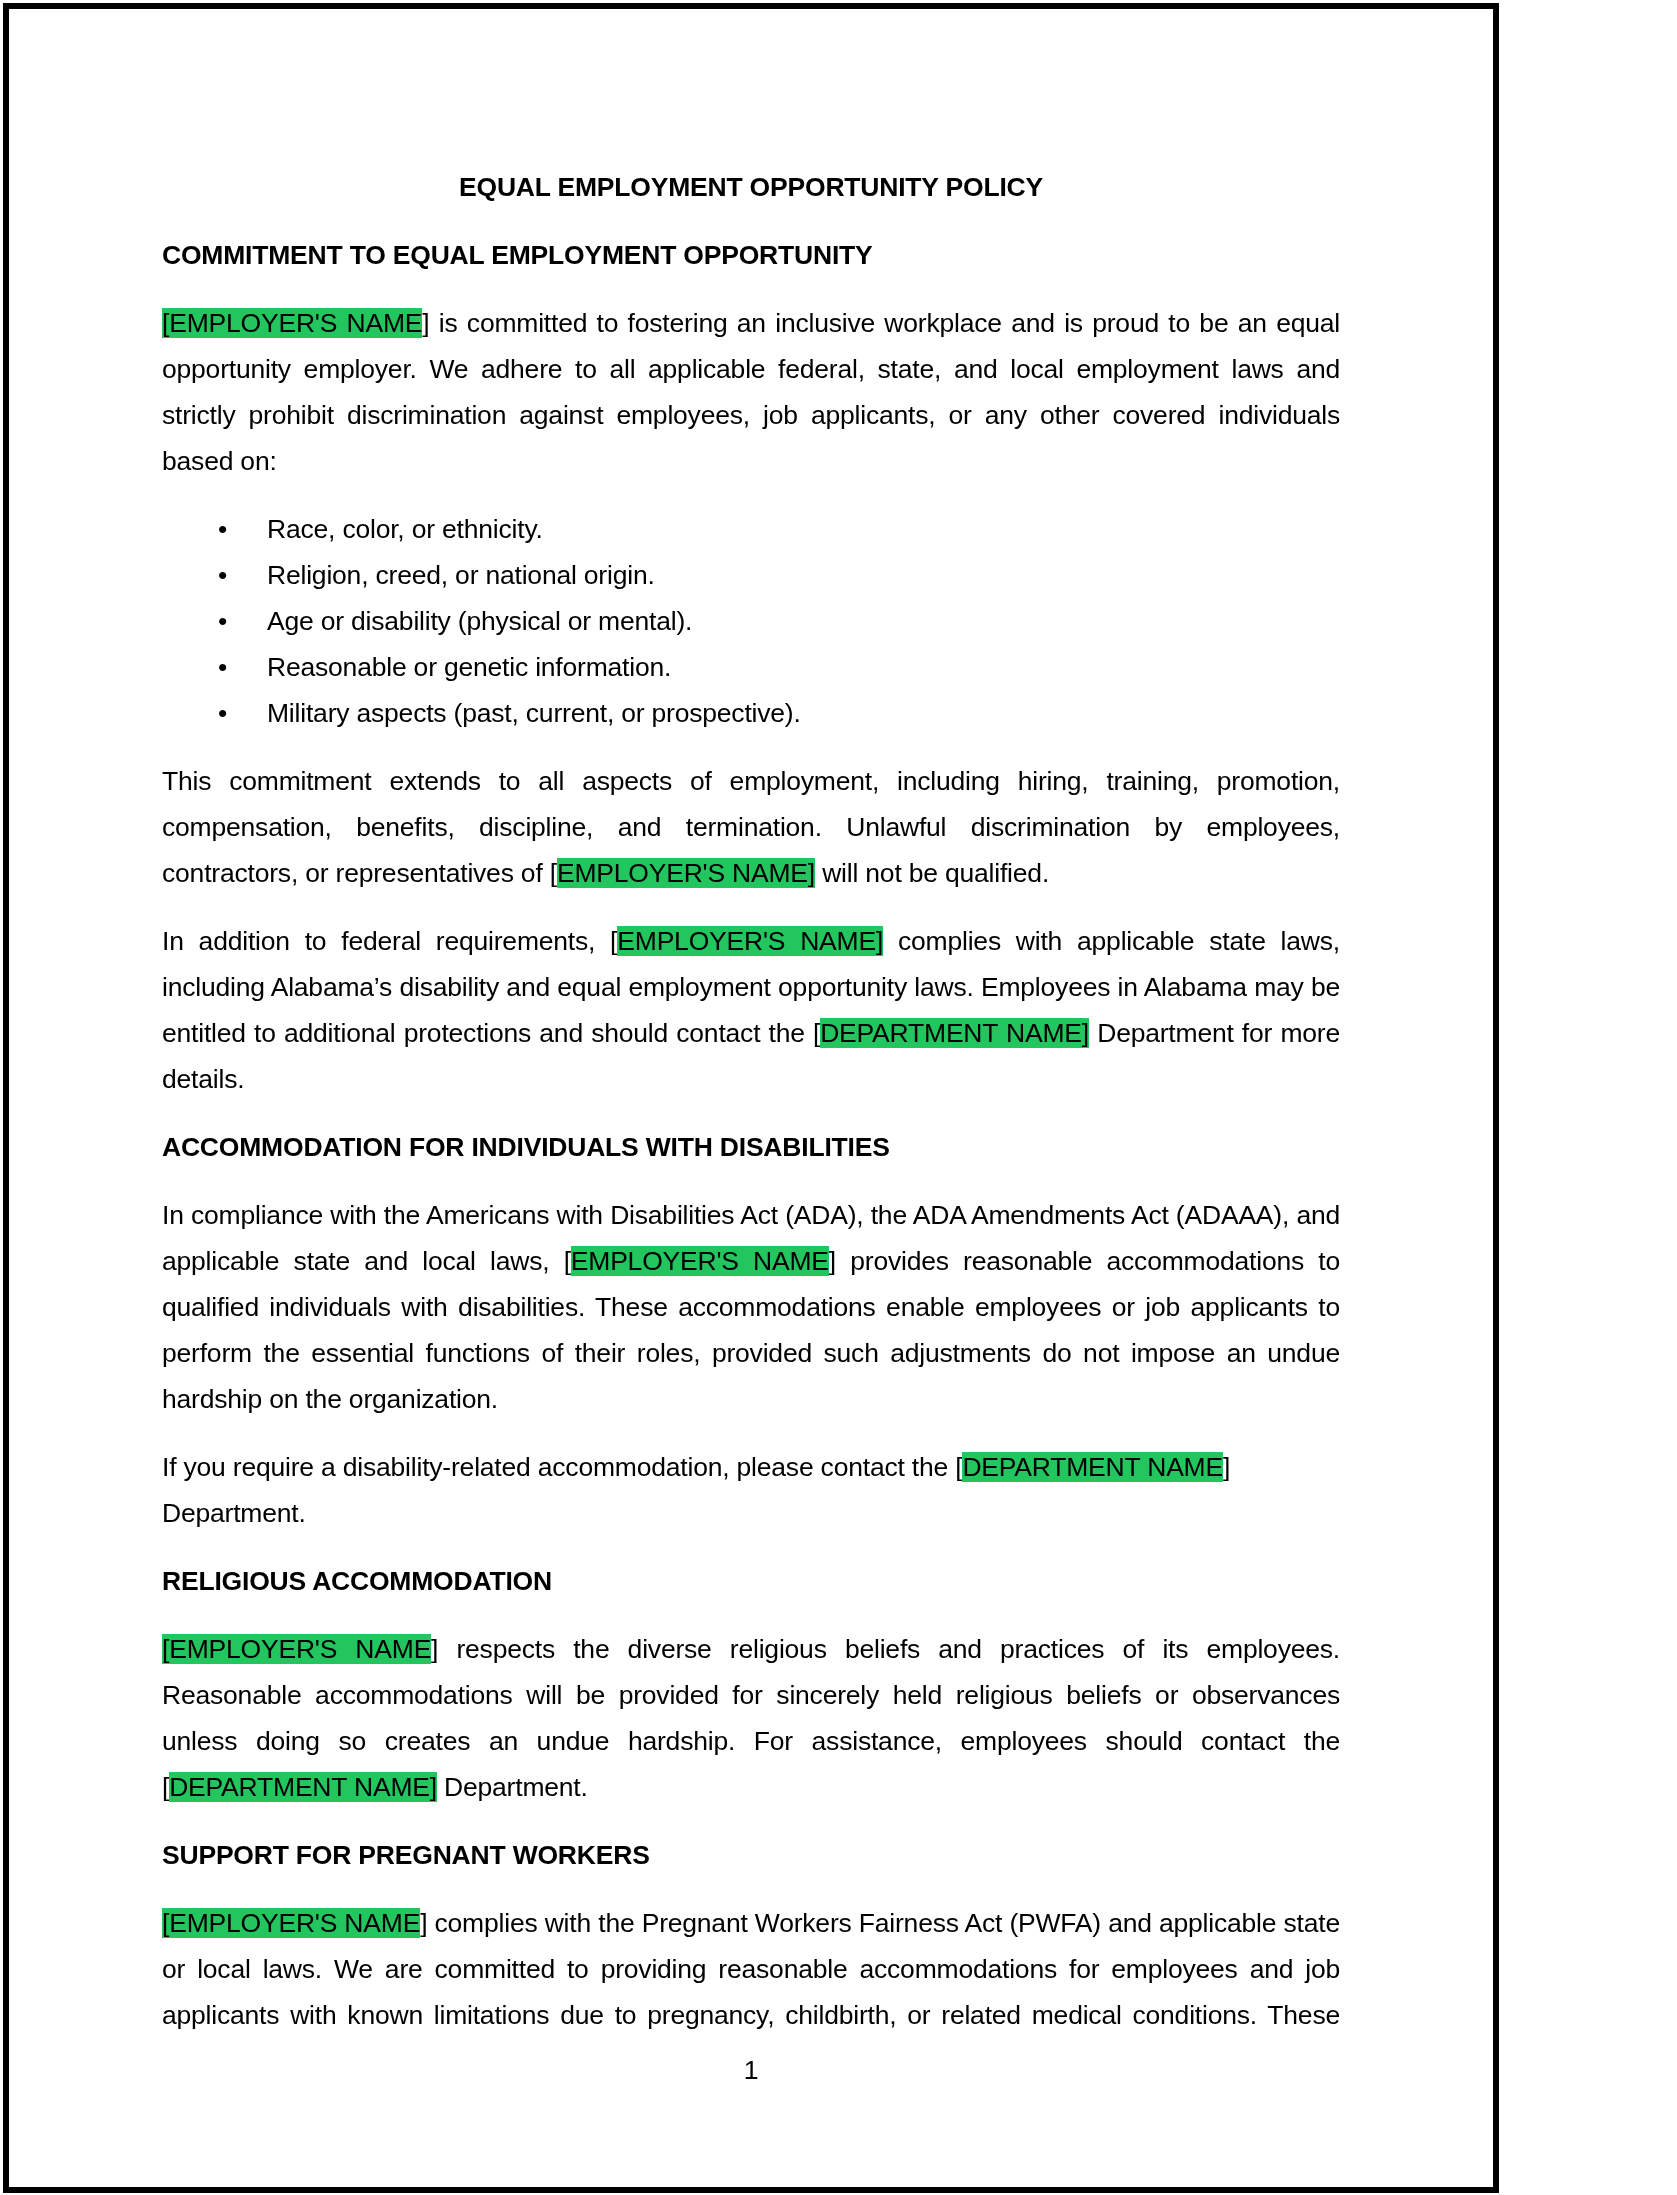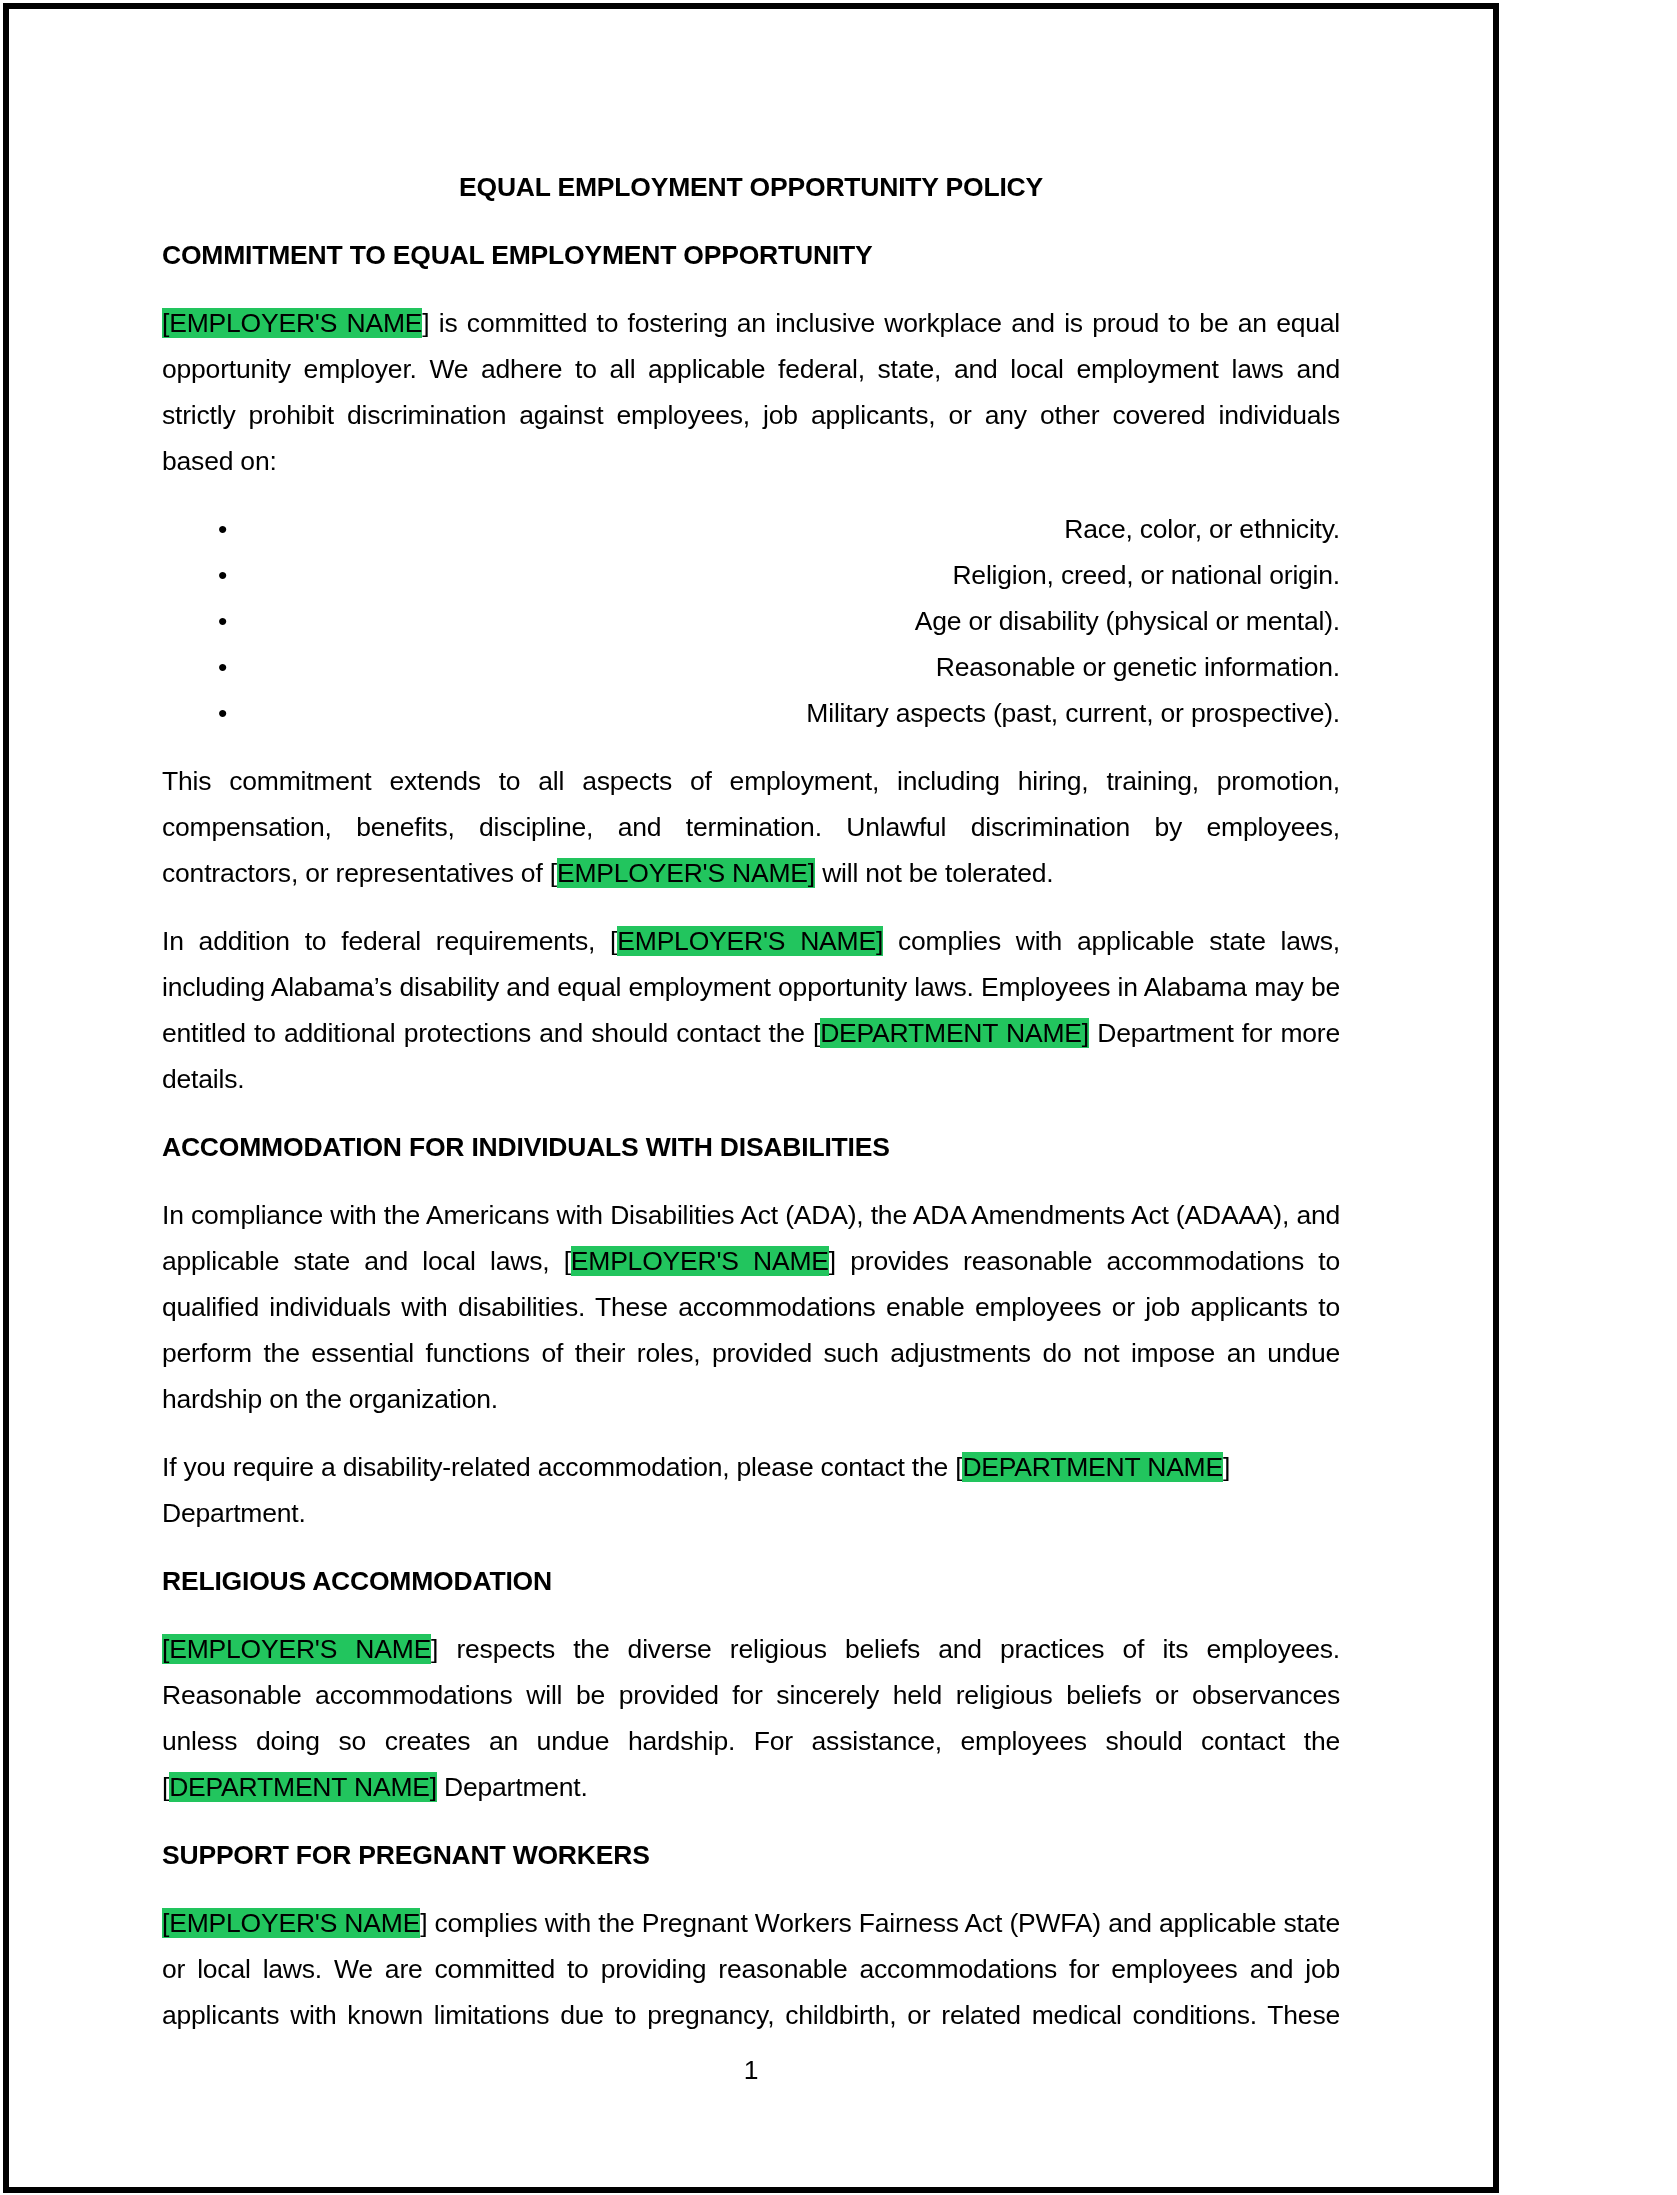--- a/index.html
+++ b/index.html
@@ -50,21 +50,20 @@
     list-style: none;
     margin: 0 0 22px 0;
     padding: 0;
   }
   ul.bullets li {
     position: relative;
     padding-left: 105px;
     font-size: 26.5px;
     line-height: 46px;
     letter-spacing: -0.2px;
-    text-align: right;
   }
   ul.bullets li::before {
     content: "\2022";
     position: absolute;
     left: 56px;
     top: 0;
   }
   .page-number {
     position: absolute;
     left: 0;
@@ -90,21 +89,21 @@
     <p class="block para justify"><span class="hl">[EMPLOYER'S NAME</span><span>] is committed to fostering an inclusive workplace and is proud to be an equal opportunity employer. We adhere to all applicable federal, state, and local employment laws and strictly prohibit discrimination against employees, job applicants, or any other covered individuals based on:</span></p>
 
     <ul class="bullets">
       <li><span>Race, color, or ethnicity.</span></li>
       <li><span>Religion, creed, or national origin.</span></li>
       <li><span>Age or disability (physical or mental).</span></li>
       <li><span>Reasonable or genetic information.</span></li>
       <li><span>Military aspects (past, current, or prospective).</span></li>
     </ul>
 
-    <p class="block para justify"><span>This commitment extends to all aspects of employment, including hiring, training, promotion, compensation, benefits, discipline, and termination. Unlawful discrimination by employees, contractors, or representatives of [</span><span class="hl">EMPLOYER'S NAME]</span><span> will not be tolerated.</span></p>
+    <p class="block para justify"><span>This commitment extends to all aspects of employment, including hiring, training, promotion, compensation, benefits, discipline, and termination. Unlawful discrimination by employees, contractors, or representatives of [</span><span class="hl">EMPLOYER'S NAME]</span><span> will not be qualified.</span></p>
 
     <p class="block para justify"><span>In addition to federal requirements, [</span><span class="hl">EMPLOYER'S NAME]</span><span> complies with applicable state laws, including Alabama’s disability and equal employment opportunity laws. Employees in Alabama may be entitled to additional protections and should contact the [</span><span class="hl">DEPARTMENT NAME]</span><span> Department for more details.</span></p>
 
     <p class="block heading">ACCOMMODATION FOR INDIVIDUALS WITH DISABILITIES</p>
 
     <p class="block para justify"><span>In compliance with the Americans with Disabilities Act (ADA), the ADA Amendments Act (ADAAA), and applicable state and local laws, [</span><span class="hl">EMPLOYER'S NAME</span><span>] provides reasonable accommodations to qualified individuals with disabilities. These accommodations enable employees or job applicants to perform the essential functions of their roles, provided such adjustments do not impose an undue hardship on the organization.</span></p>
 
     <p class="block para"><span>If you require a disability-related accommodation, please contact the [</span><span class="hl">DEPARTMENT NAME</span><span>] Department.</span></p>
 
     <p class="block heading">RELIGIOUS ACCOMMODATION</p>

